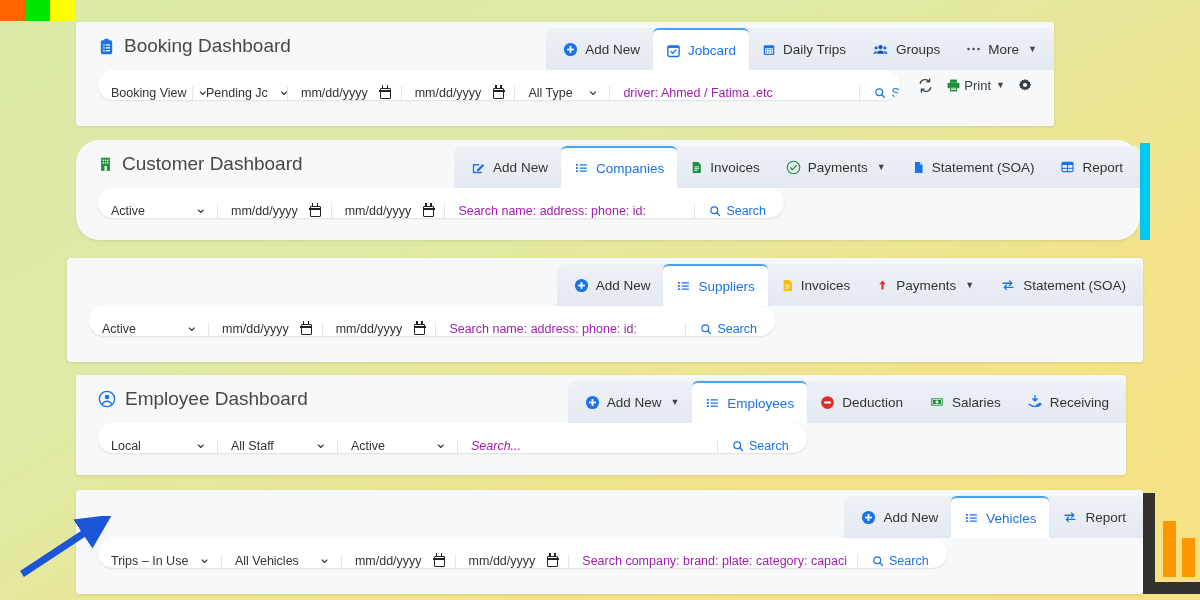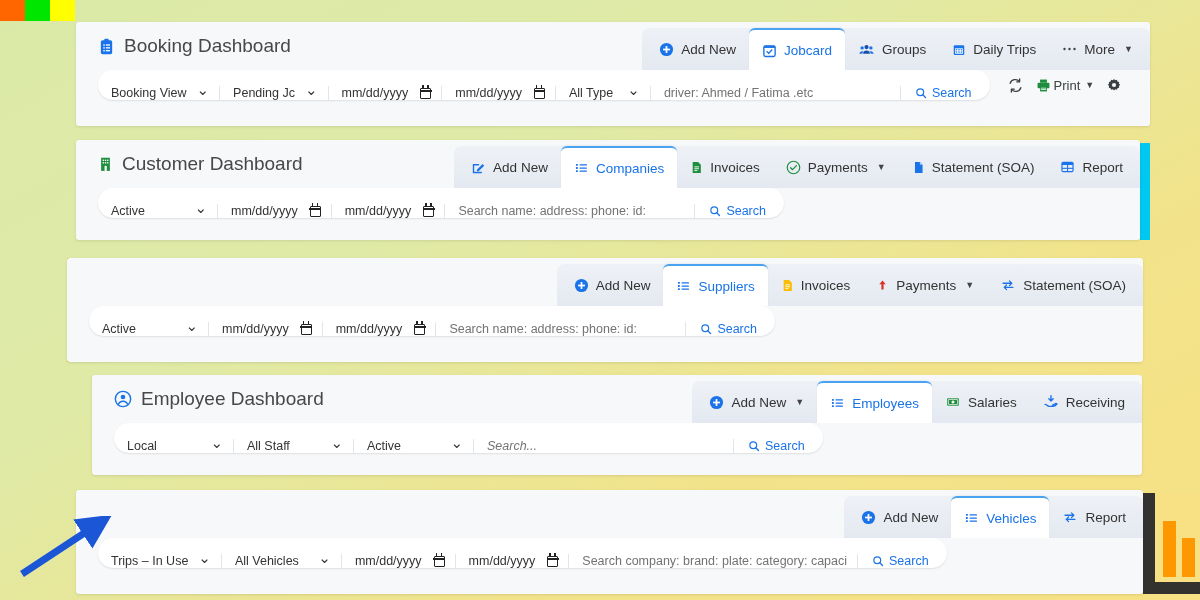--- a/index.html
+++ b/index.html
@@ -97,21 +97,21 @@
     overflow: hidden;
     box-shadow: 0 1px 2px rgba(0,0,0,.10);
   }
   .fld {
     display: flex; align-items: center; justify-content: space-between;
     padding: 0 10px 0 13px; font-size: 12.5px; color: #333;
     border-right: 1px solid #e3e5e9; white-space: nowrap;
   }
   .fld:last-child { border-right: none; }
   .fld .chev { font-size: 10px; color: #333; margin-left: 10px; }
-  .fld.placeholder { color: #737373; }
+  .fld.placeholder { color: #a21caf; }
   .cal {
     width: 11px; height: 11px; margin-left: 12px;
     border: 1.4px solid #222; border-radius: 1px;
     position: relative; flex: none;
   }
   .cal::before {
     content:""; position:absolute; left:-1.4px; right:-1.4px; top:1px;
     height:2.4px; background:#222;
   }
   .cal::after {
@@ -147,21 +147,21 @@
     <defs>
         <marker id="ah" markerWidth="5" markerHeight="5" refX="2.6" refY="2.5" orient="auto">
       <path d="M0,0 L5,2.5 L0,5 z" fill="#1a56d6"></path>
         </marker>
       </defs>
     <line x1="8" y1="58" x2="84" y2="8" stroke="#1a56d6" stroke-width="7" marker-end="url(#ah)"></line>
   </svg>
 </div>
 
 <div id="cards-root">
-    <div class="card" style="left: 76px; top: 22px; width: 1074px; height: 104px;">
+    <div class="card" style="left: 76px; top: 22px; width: 978px; height: 104px;">
       <div class="card-head">
         <div class="dash-title">
           <span class="t-ico">
             <svg width="17" height="17" viewBox="0 0 24 24">
               <rect x="4" y="3" width="16" height="20" rx="2.5" fill="#1a73e8"></rect>
               <rect x="9" y="1" width="6" height="4" rx="1.2" fill="#1a73e8"></rect>
               <rect x="7.5" y="9" width="2" height="2" fill="#fff"></rect>
               <rect x="11" y="9" width="6" height="1.8" fill="#fff"></rect>
               <rect x="7.5" y="13" width="2" height="2" fill="#fff"></rect>
               <rect x="11" y="13" width="6" height="1.8" fill="#fff"></rect>
@@ -187,50 +187,50 @@
               <svg width="15" height="15" viewBox="0 0 24 24">
                 <rect x="3" y="4.5" width="18" height="17" rx="2.6" fill="none" stroke="#1a73e8" stroke-width="2.2"></rect>
                 <rect x="3" y="4.5" width="18" height="3.4" fill="#1a73e8"></rect>
                 <path d="M8 13.8l2.7 2.8 5-5.4" fill="none" stroke="#1a73e8" stroke-width="2.3" stroke-linecap="round" stroke-linejoin="round"></path>
               </svg>
             </span>
             <span>Jobcard</span>
           </div>
           <div class="tab">
             <span class="ico">
-              <svg width="17" height="15" viewBox="0 0 24 24">
-                <circle cx="12" cy="8" r="3.4" fill="#174ea6"></circle>
-                <circle cx="5" cy="9.4" r="2.7" fill="#1a73e8"></circle>
-                <circle cx="19" cy="9.4" r="2.7" fill="#1a73e8"></circle>
-                <path d="M6.6 18.6c0-3 2.4-5 5.4-5s5.4 2 5.4 5z" fill="#174ea6"></path>
-                <path d="M0.8 18.6c0-2.4 1.8-4 4.2-4 .9 0 1.7.2 2.3.6-1.2 .9-1.9 2.1-2 3.4z" fill="#1a73e8"></path>
-                <path d="M23.2 18.6c0-2.4-1.8-4-4.2-4-.9 0-1.7.2-2.3.6 1.2 .9 1.9 2.1 2 3.4z" fill="#1a73e8"></path>
-              </svg>
-            </span>
-            <span>Groups</span>
-          </div>
-          <div class="tab">
-            <span class="ico">
               <svg width="14" height="15" viewBox="0 0 24 24">
                 <rect x="3" y="4.5" width="18" height="17" rx="2" fill="#1a73e8"></rect>
                 <rect x="5.3" y="10" width="13.4" height="9.2" fill="#fff"></rect>
                 <g fill="#1a73e8">
                   <rect x="6.6" y="11.3" width="2.4" height="2.2"></rect>
                   <rect x="10.8" y="11.3" width="2.4" height="2.2"></rect>
                   <rect x="15" y="11.3" width="2.4" height="2.2"></rect>
                   <rect x="6.6" y="15.2" width="2.4" height="2.2"></rect>
                   <rect x="10.8" y="15.2" width="2.4" height="2.2"></rect>
                   <rect x="15" y="15.2" width="2.4" height="2.2"></rect>
                 </g>
               </svg>
             </span>
             <span>Daily Trips</span>
           </div>
           <div class="tab">
             <span class="ico">
+              <svg width="17" height="15" viewBox="0 0 24 24">
+                <circle cx="12" cy="8" r="3.4" fill="#174ea6"></circle>
+                <circle cx="5" cy="9.4" r="2.7" fill="#1a73e8"></circle>
+                <circle cx="19" cy="9.4" r="2.7" fill="#1a73e8"></circle>
+                <path d="M6.6 18.6c0-3 2.4-5 5.4-5s5.4 2 5.4 5z" fill="#174ea6"></path>
+                <path d="M0.8 18.6c0-2.4 1.8-4 4.2-4 .9 0 1.7.2 2.3.6-1.2 .9-1.9 2.1-2 3.4z" fill="#1a73e8"></path>
+                <path d="M23.2 18.6c0-2.4-1.8-4-4.2-4-.9 0-1.7.2-2.3.6 1.2 .9 1.9 2.1 2 3.4z" fill="#1a73e8"></path>
+              </svg>
+            </span>
+            <span>Groups</span>
+          </div>
+          <div class="tab">
+            <span class="ico">
               <svg width="15" height="12" viewBox="0 0 24 12">
                 <circle cx="4" cy="6" r="1.9" fill="#3c4043"></circle>
                 <circle cx="12" cy="6" r="1.9" fill="#3c4043"></circle>
                 <circle cx="20" cy="6" r="1.9" fill="#3c4043"></circle>
               </svg>
             </span>
             <span>More</span>
             <span class="caret">▼</span>
           </div>
         </div>
@@ -296,21 +296,21 @@
             <span style="display: flex;">
               <svg width="14" height="14" viewBox="0 0 24 24">
                 <path d="M12 1.8l2 2.2 2.9-.8 1 2.8 2.9.7-.3 3 2.2 2-2.2 2 .3 3-2.9.7-1 2.8-2.9-.8-2 2.2-2-2.2-2.9.8-1-2.8-2.9-.7.3-3-2.2-2 2.2-2-.3-3 2.9-.7 1-2.8 2.9.8z" fill="#3c4043"></path>
                 <circle cx="12" cy="12" r="3.6" fill="#f7f8fa"></circle>
               </svg>
             </span>
           </div>
         </div>
       </div>
     </div>
-    <div class="card" style="left: 76px; top: 140px; width: 1064px; height: 100px;">
+    <div class="card" style="left: 76px; top: 140px; width: 1064px; height: 100px; border-radius: 23px;">
       <div class="card-head">
         <div class="dash-title">
           <span class="t-ico">
             <svg width="15" height="16" viewBox="0 0 24 24">
               <rect x="5" y="2" width="14" height="21" fill="#1e8e3e"></rect>
               <g fill="#fff">
                 <rect x="7.5" y="5" width="2.2" height="2.2"></rect>
                 <rect x="11" y="5" width="2.2" height="2.2"></rect>
                 <rect x="14.5" y="5" width="2.2" height="2.2"></rect>
                 <rect x="7.5" y="9" width="2.2" height="2.2"></rect>
@@ -505,21 +505,21 @@
               <svg width="12" height="12" viewBox="0 0 24 24">
                 <circle cx="10.5" cy="10.5" r="6.8" fill="none" stroke="#1a73e8" stroke-width="2.4"></circle>
                 <path d="M15.6 15.6L21 21" stroke="#1a73e8" stroke-width="2.6" stroke-linecap="round"></path>
               </svg>
             </span>
             <span>Search</span>
           </div>
         </div>
       </div>
     </div>
-    <div class="card" style="left: 92px; top: 375px; width: 1050px; height: 100px;">
+    <div class="card" style="left: 76px; top: 375px; width: 1050px; height: 100px;">
       <div class="card-head">
         <div class="dash-title">
           <span class="t-ico">
             <svg width="18" height="18" viewBox="0 0 24 24">
               <circle cx="12" cy="12" r="10.2" fill="none" stroke="#1a73e8" stroke-width="1.9"></circle>
               <circle cx="12" cy="9.3" r="3.1" fill="#1a73e8"></circle>
               <path d="M5.8 19.4a6.6 6.6 0 0 1 12.4 0" fill="none" stroke="#1a73e8" stroke-width="1.9"></path>
             </svg>
           </span>
           <span>Employee Dashboard</span>
@@ -546,20 +546,29 @@
                   <rect x="8.5" y="11" width="13" height="2.2" rx="1"></rect>
                   <rect x="2.5" y="15.8" width="3.2" height="3.2" rx=".6"></rect>
                   <rect x="8.5" y="16.4" width="13" height="2.2" rx="1"></rect>
                 </g>
               </svg>
             </span>
             <span>Employees</span>
           </div>
           <div class="tab">
             <span class="ico">
+              <svg width="15" height="15" viewBox="0 0 24 24">
+                <circle cx="12" cy="12" r="10.2" fill="#d93025"></circle>
+                <rect x="6.3" y="10.5" width="11.4" height="3" rx="1" fill="#fff"></rect>
+              </svg>
+            </span>
+            <span>Deduction</span>
+          </div>
+          <div class="tab">
+            <span class="ico">
               <svg width="16" height="14" viewBox="0 0 24 24">
                 <rect x="2" y="5.5" width="20" height="13" rx="1.6" fill="#1e8e3e"></rect>
                 <rect x="4" y="7.5" width="16" height="9" rx="1" fill="none" stroke="#fff" stroke-width="1.3"></rect>
                 <circle cx="12" cy="12" r="2.6" fill="#fff"></circle>
               </svg>
             </span>
             <span>Salaries</span>
           </div>
           <div class="tab">
             <span class="ico">

